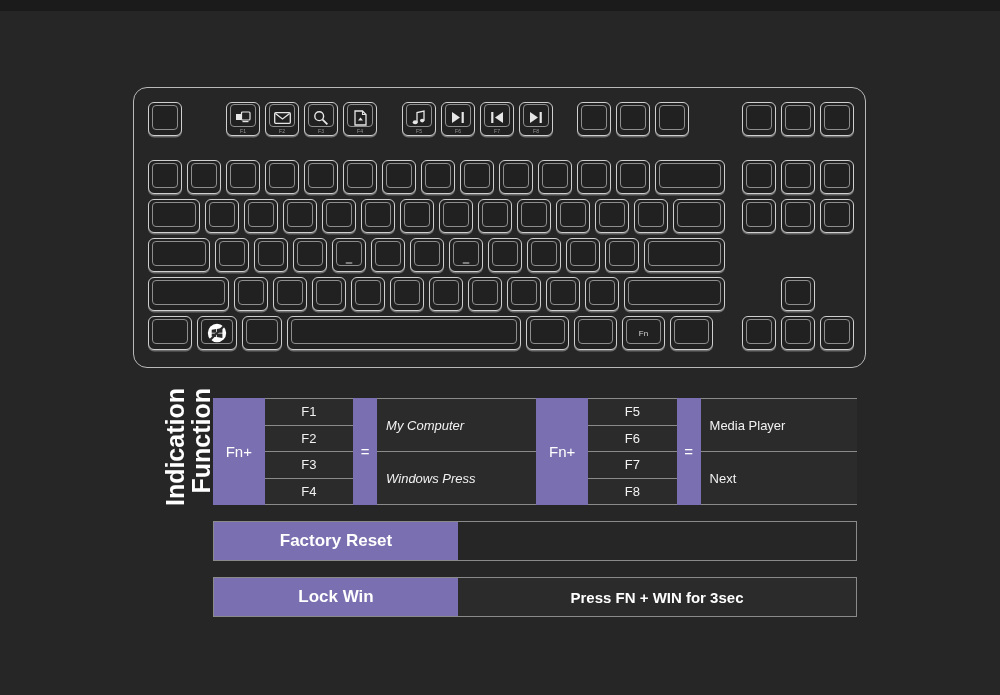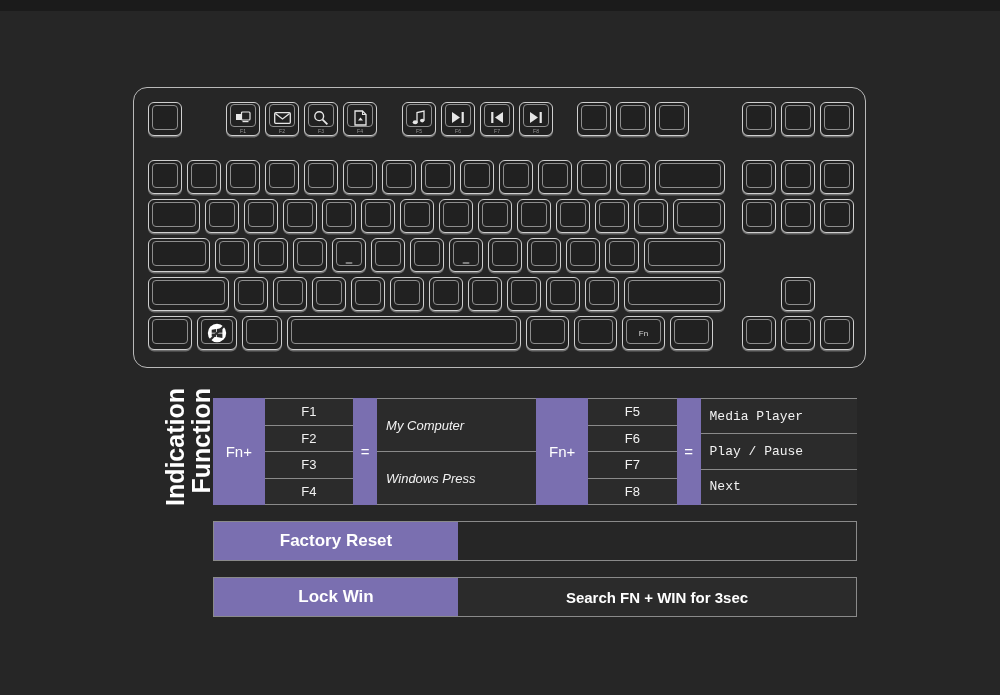--- a/index.html
+++ b/index.html
@@ -80,21 +80,21 @@
     width:54px;background:#7a6fb0;display:flex;align-items:center;justify-content:center;
     color:#ffffff;font-size:15px;
   }
   .col-eq{
     width:25px;background:#7a6fb0;display:flex;align-items:center;justify-content:center;
     color:#ffffff;font-size:15px;
   }
   .col-keys{width:93px;display:flex;flex-direction:column;}
   .col-desc{width:167px;display:flex;flex-direction:column;font-style:italic;}
   .col-keys2{width:93px;display:flex;flex-direction:column;}
-  .col-desc2{width:164px;display:flex;flex-direction:column;font-family:Liberation Mono, monospace;}
+  .col-desc2{width:164px;display:flex;flex-direction:column;}
   .cell{
     flex:1;background:#2b2b2b;
     border-top:1px solid #8a8a8a;
     display:flex;align-items:center;
     color:#f2f2f2;font-size:13px;
     box-sizing:border-box;
   }
   .cell:last-child{border-bottom:1px solid #8a8a8a;}
   .cell.center{justify-content:center;}
   .cell.left{justify-content:flex-start;padding-left:9px;}
@@ -498,25 +498,24 @@
     <div class="cell center">F5</div>
     <div class="cell center">F6</div>
     <div class="cell center">F7</div>
     <div class="cell center">F8</div>
   </div>
 
   <div class="col-eq">=</div>
 
   <div class="col-desc2">
     <div class="cell left">Media Player</div>
-    <div class="cell left">Play / Pause</div>
     <div class="cell left">Next</div>
   </div>
 </div>
 
 <div class="wide-row r1">
   <div class="wr-label">Factory Reset</div>
 </div>
 
 <div class="wide-row r2">
   <div class="wr-label">Lock Win</div>
-  <div class="wr-value">Search FN + WIN for 3sec</div>
+  <div class="wr-value">Press FN + WIN for 3sec</div>
 </div>
 
 </body></html>

